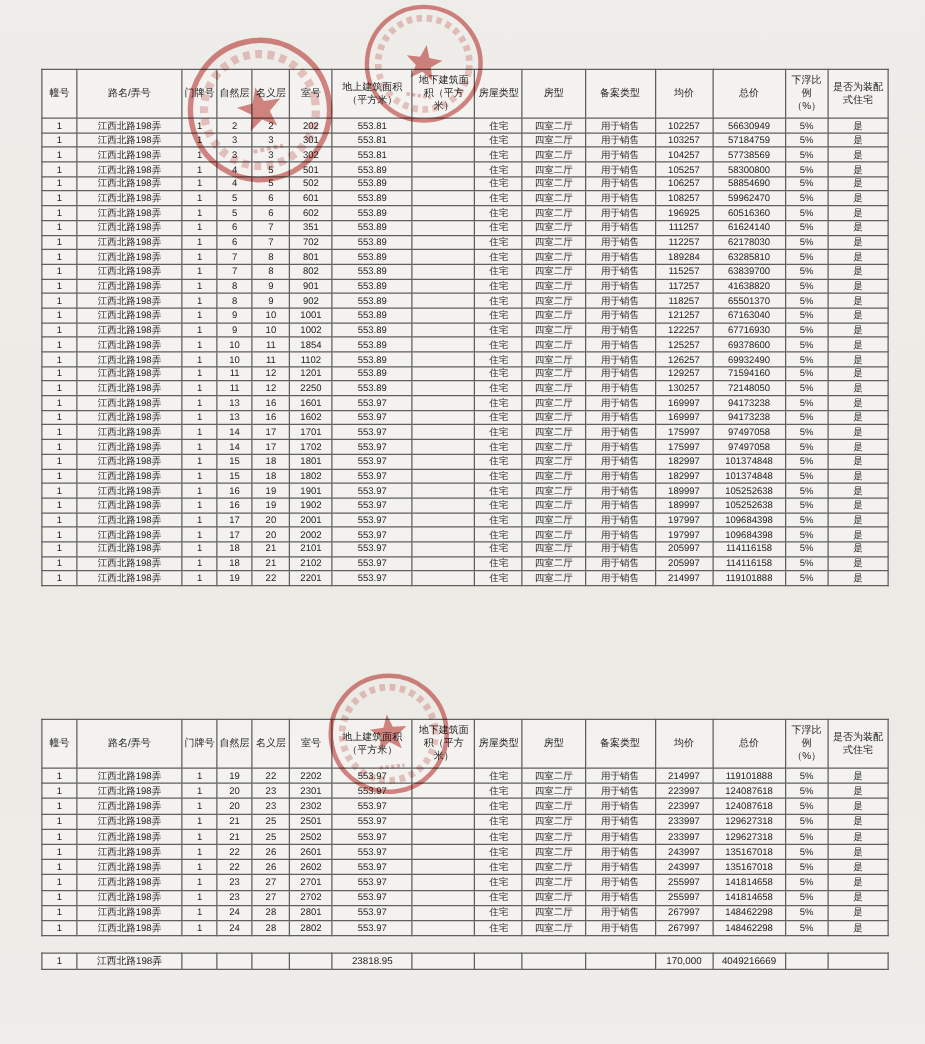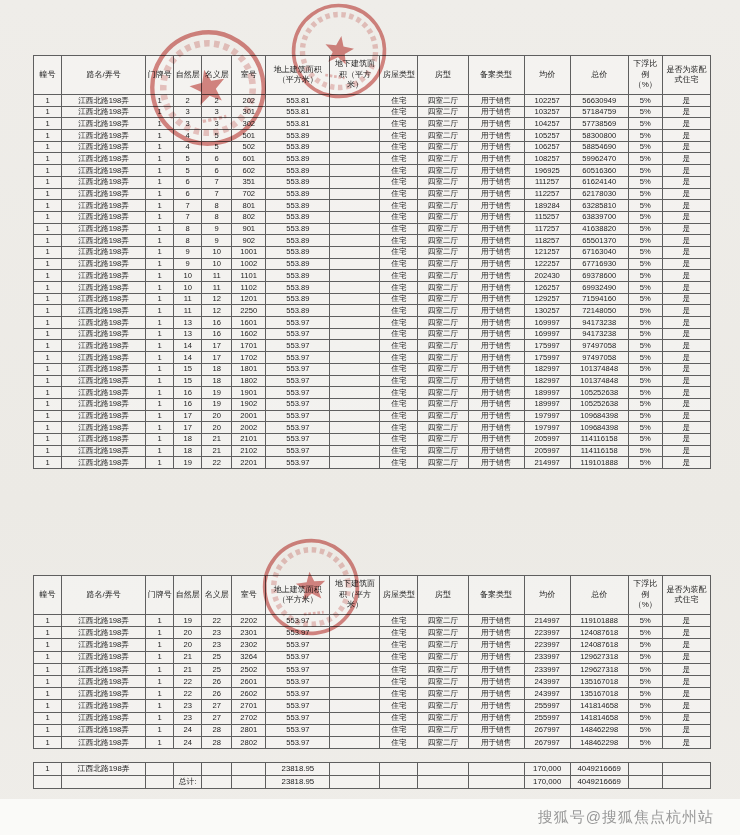--- a/index.html
+++ b/index.html
@@ -343,27 +343,27 @@
           <td>67716930</td>
           <td>5%</td>
           <td>是</td>
         </tr>
         <tr>
           <td>1</td>
           <td>江西北路198弄</td>
           <td>1</td>
           <td>10</td>
           <td>11</td>
-          <td>1101</td>
-          <td>553.89</td>
-          <td></td>
-          <td>住宅</td>
-          <td>四室二厅</td>
-          <td>用于销售</td>
-          <td>202430</td>
+          <td>1854</td>
+          <td>553.89</td>
+          <td></td>
+          <td>住宅</td>
+          <td>四室二厅</td>
+          <td>用于销售</td>
+          <td>125257</td>
           <td>69378600</td>
           <td>5%</td>
           <td>是</td>
         </tr>
         <tr>
           <td>1</td>
           <td>江西北路198弄</td>
           <td>1</td>
           <td>10</td>
           <td>11</td>
@@ -724,21 +724,21 @@
           <td>124087618</td>
           <td>5%</td>
           <td>是</td>
         </tr>
         <tr>
           <td>1</td>
           <td>江西北路198弄</td>
           <td>1</td>
           <td>21</td>
           <td>25</td>
-          <td>3264</td>
+          <td>2501</td>
           <td>553.97</td>
           <td></td>
           <td>住宅</td>
           <td>四室二厅</td>
           <td>用于销售</td>
           <td>233997</td>
           <td>129627318</td>
           <td>5%</td>
           <td>是</td>
         </tr>
@@ -893,37 +893,20 @@
           <td>23818.95</td>
           <td></td>
           <td></td>
           <td></td>
           <td></td>
           <td>170,000</td>
           <td>4049216669</td>
           <td></td>
           <td></td>
         </tr>
-        <tr>
-          <td></td>
-          <td></td>
-          <td></td>
-          <td>总计:</td>
-          <td></td>
-          <td></td>
-          <td>23818.95</td>
-          <td></td>
-          <td></td>
-          <td></td>
-          <td></td>
-          <td>170,000</td>
-          <td>4049216669</td>
-          <td></td>
-          <td></td>
-        </tr>
       </tbody>
   </table>
 
   <svg class="seal seal-a" viewBox="0 0 110 110">
     <circle cx="55" cy="55" r="51" fill="none" stroke="currentColor" stroke-width="4"></circle>
     <path d="M55,38 L59.2,49.2 L71.2,49.8 L61.9,57.2 L65,68.8 L55,62.2 L45,68.8 L48.2,57.2 L38.8,49.8 L50.8,49.2 Z" fill="currentColor"></path>
     <circle cx="55" cy="55" r="41" fill="none" stroke="currentColor" stroke-width="6" stroke-dasharray="5 4" opacity="0.45"></circle>
     <line x1="44" y1="84" x2="66" y2="84" stroke="currentColor" stroke-width="3" stroke-dasharray="3 2" opacity="0.55"></line>
   </svg>
   <svg class="seal seal-b" viewBox="0 0 110 110">
@@ -932,17 +915,14 @@
     <circle cx="55" cy="55" r="41" fill="none" stroke="currentColor" stroke-width="6" stroke-dasharray="5 4" opacity="0.45"></circle>
     <line x1="44" y1="84" x2="66" y2="84" stroke="currentColor" stroke-width="3" stroke-dasharray="3 2" opacity="0.55"></line>
   </svg>
   <svg class="seal seal-c" viewBox="0 0 110 110">
     <circle cx="55" cy="55" r="51" fill="none" stroke="currentColor" stroke-width="4"></circle>
     <path d="M55,38 L59.2,49.2 L71.2,49.8 L61.9,57.2 L65,68.8 L55,62.2 L45,68.8 L48.2,57.2 L38.8,49.8 L50.8,49.2 Z" fill="currentColor"></path>
     <circle cx="55" cy="55" r="41" fill="none" stroke="currentColor" stroke-width="6" stroke-dasharray="5 4" opacity="0.45"></circle>
     <line x1="44" y1="84" x2="66" y2="84" stroke="currentColor" stroke-width="3" stroke-dasharray="3 2" opacity="0.55"></line>
   </svg>
 
-  <div class="footer-strip">
-    <div class="watermark">搜狐号@搜狐焦点杭州站</div>
-  </div>
 
 </div>
 
 </body></html>

